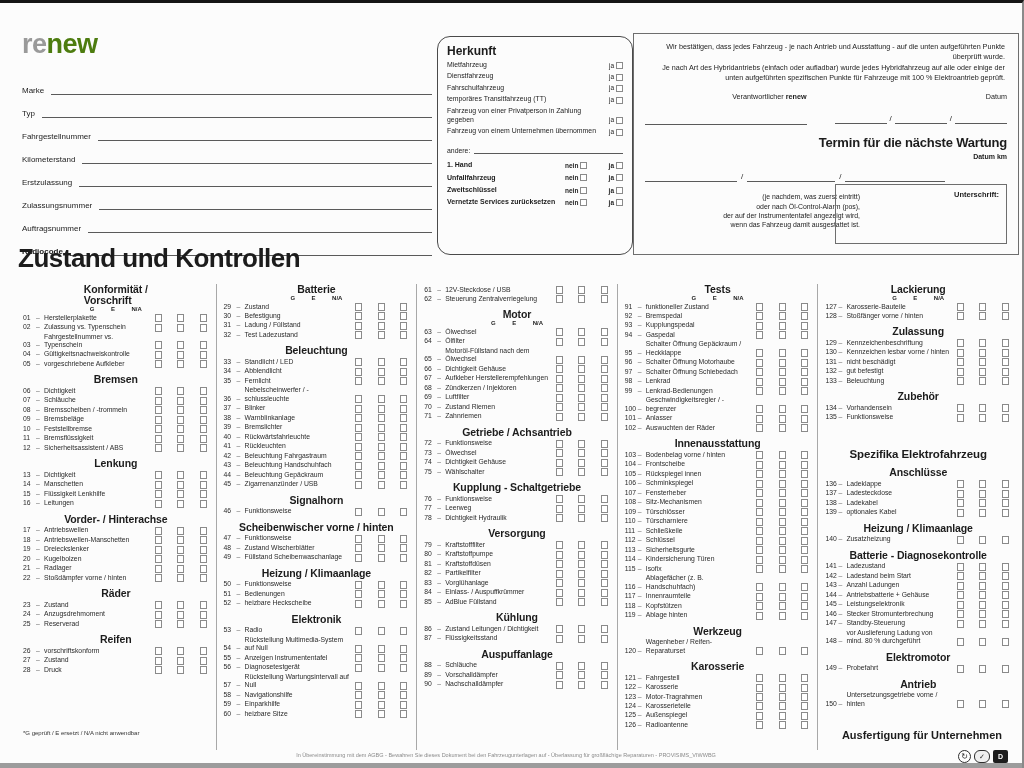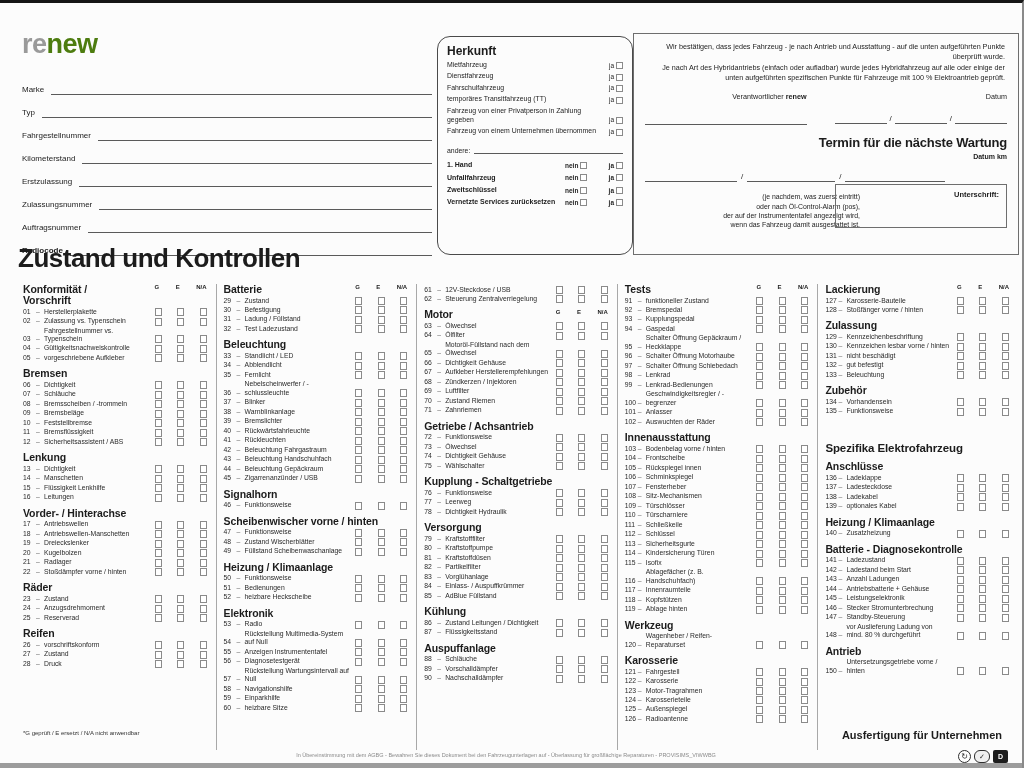--- a/index.html
+++ b/index.html
@@ -11,21 +11,21 @@
   }
   .band { position:absolute; left:0; right:0; bottom:0; height:5px; background:#9c9c9c; }
 
   
   .logo { position:absolute; left:22px; top:26px; font-size:27px; font-weight:800; letter-spacing:-0.5px; }
   .logo .re { color:#9a9a9a; }
   .logo .new { color:#4d7c0f; }
 
   
   .fields { position:absolute; left:22px; top:82px; width:410px; }
-  .f-row { display:flex; align-items:flex-start; margin-bottom:13px; font-size:8px; }
+  .f-row { display:flex; align-items:center; margin-bottom:13px; font-size:8px; }
   .f-label { margin-right:7px; white-space:nowrap; }
   .f-label.b { font-weight:700; }
   .f-line { flex:1; border-bottom:1px solid #5a5a5a; height:10px; }
 
   
   .hk { position:absolute; left:437px; top:33px; width:196px; height:219px;
         border:1.5px solid #4a4a4a; border-radius:13px; padding:7px 9px; }
   .hk-title { font-size:12px; font-weight:800; margin-bottom:3px; }
   .hk-item { display:flex; align-items:flex-end; font-size:6.9px; line-height:1.3; margin-top:2.5px; }
   .hk-item .lbl { flex:1; padding-right:5px; }
@@ -48,32 +48,32 @@
   .resp .t { font-size:7.2px; }
   .resp .t b { font-weight:800; }
   .resp .f-line { margin-top:13px; }
   .datum { flex:1; padding-left:28px; }
   .mini-slash { display:flex; align-items:flex-end; margin-top:12px; font-size:8px; gap:3px; }
   .seg { border-bottom:1px solid #5a5a5a; height:8px; }
   .termin-t { font-size:13px; font-weight:800; margin-top:9px; letter-spacing:-0.2px; }
   .datumkm { font-size:7px; font-weight:700; margin-top:1px; }
   .slashline { display:flex; align-items:flex-end; width:305px; margin-top:10px; font-size:8px; gap:4px; }
   .note { margin-top:10px; width:215px; white-space:pre-line; font-size:6.9px; color:#222; }
-  .sigbox { position:absolute; right:11px; top:150px; width:172px; height:44px;
+  .sigbox { position:absolute; right:11px; top:150px; width:172px; height:60px;
             border:1.2px solid #6e6e6e; font-size:7.5px; font-weight:700; padding:5px 7px; }
 
   
   .main-title { position:absolute; left:18px; top:240px; font-size:26px; font-weight:800; letter-spacing:-0.5px; }
 
   
   .cl { position:absolute; left:16px; top:281px; width:1002px; height:466px; display:flex; }
   .col { flex:1; padding:0 7px; display:flex; flex-direction:column; }
   .col + .col { border-left:1px solid #a8a8a8; }
   .sec { margin-bottom:6px; }
-  .sec-h { display:flex; align-items:flex-start; justify-content:space-between; margin-bottom:1.5px; }
+  .sec-h { display:flex; align-items:center; justify-content:space-between; margin-bottom:1.5px;flex-direction:column; }
   .sec-t { font-weight:800; font-size:10.5px; line-height:1.05; white-space:pre-line; letter-spacing:-0.1px; }
   .sec-t.big { font-size:11.5px; margin-top:20px; }
   .hdr { display:flex; width:56px; justify-content:space-between; font-size:6px; font-weight:700;
          flex-shrink:0; padding:0 2px; }
   .it { display:flex; align-items:flex-end; font-size:6.8px; line-height:1.25; margin-top:1px; color:#2a2a2a; }
   .it .n { width:13px; flex-shrink:0; }
   .it .d { width:8px; flex-shrink:0; color:#6a6a6a; }
   .it .lbl { flex:1; padding-right:4px; }
   .boxes { display:flex; width:56px; justify-content:space-between; flex-shrink:0; padding:0 2px; }
   .boxes .cb { height:8px; }
@@ -1932,20 +1932,35 @@
             <span class="lbl">vor Auslieferung Ladung von mind. 80 % durchgeführt</span>
             <span class="boxes">
               <span class="cb"></span>
               <span class="cb"></span>
               <span class="cb"></span>
             </span>
           </div>
         </div>
         <div class="sec">
           <div class="sec-h">
+            <div class="sec-t">Elektromotor</div>
+          </div>
+          <div class="it">
+            <span class="n">149</span>
+            <span class="d">–</span>
+            <span class="lbl">Probefahrt</span>
+            <span class="boxes">
+              <span class="cb"></span>
+              <span class="cb"></span>
+              <span class="cb"></span>
+            </span>
+          </div>
+        </div>
+        <div class="sec">
+          <div class="sec-h">
             <div class="sec-t">Antrieb</div>
           </div>
           <div class="it">
             <span class="n">150</span>
             <span class="d">–</span>
             <span class="lbl">Untersetzungsgetriebe vorne / hinten</span>
             <span class="boxes">
               <span class="cb"></span>
               <span class="cb"></span>
               <span class="cb"></span>

